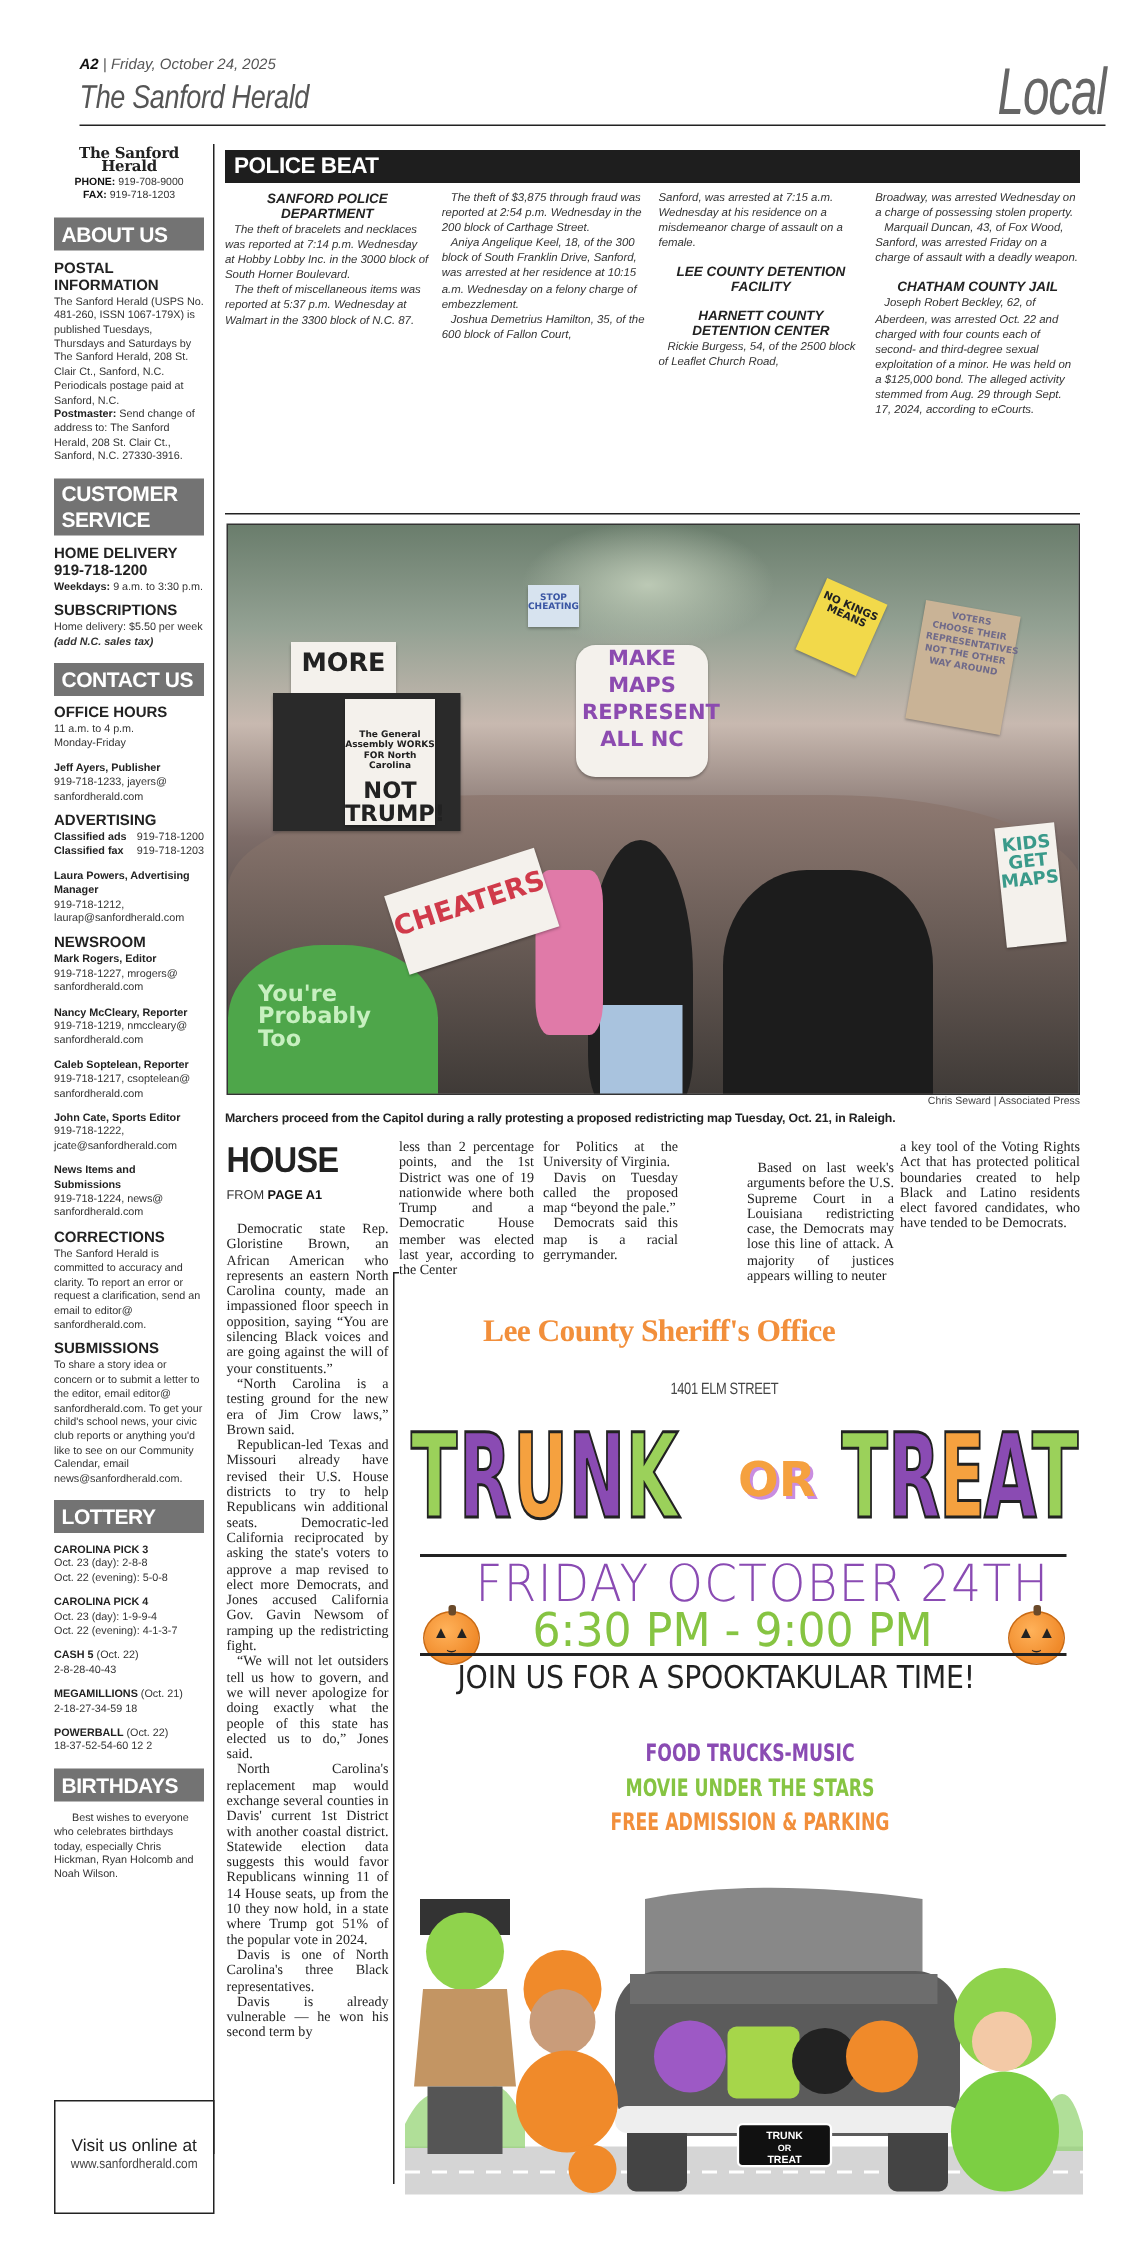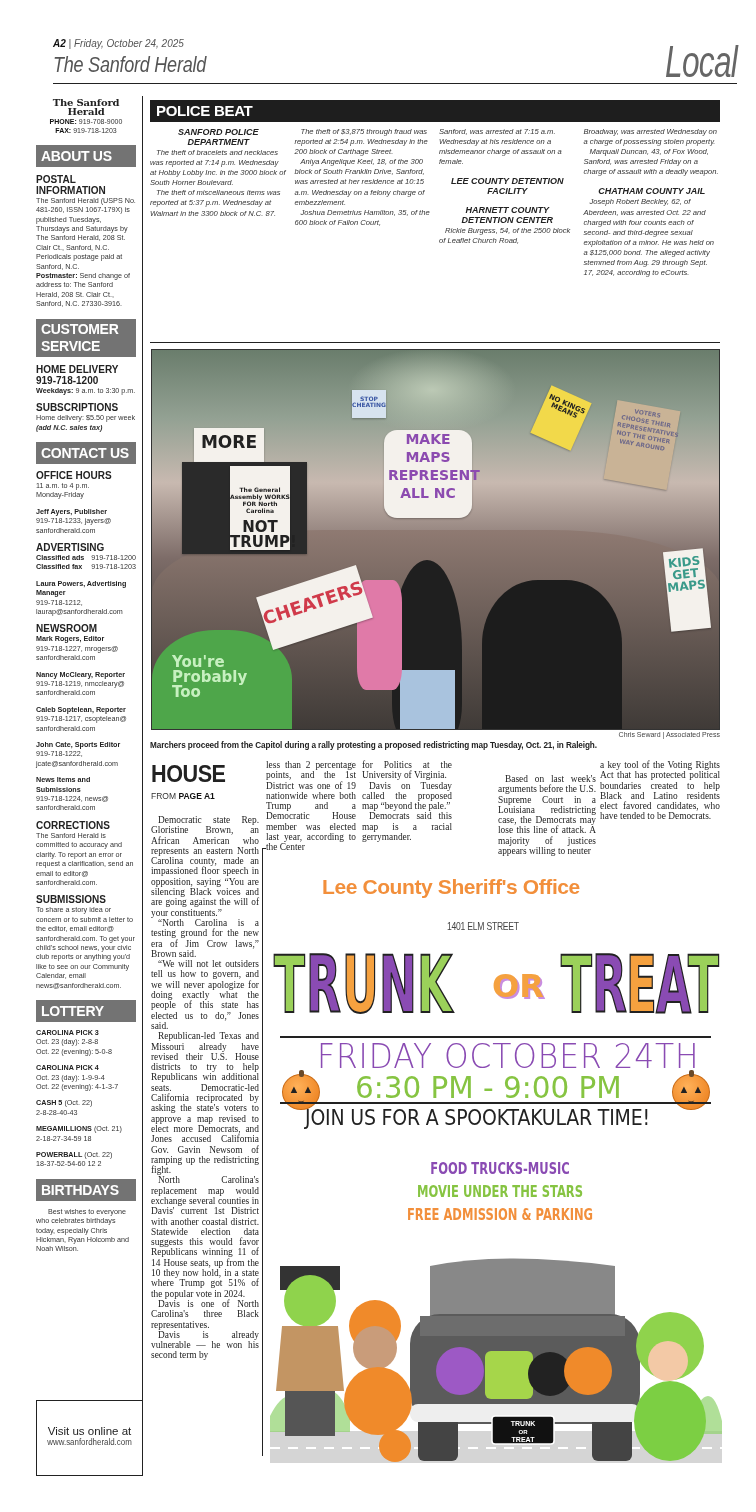--- a/index.html
+++ b/index.html
@@ -56,21 +56,21 @@
   .col-a { position: absolute; left: 151px; top: 815px; width: 108px; }
   .col-b { position: absolute; left: 266px; top: 760px; width: 90px; }
   .col-c { position: absolute; left: 362px; top: 760px; width: 90px; }
   .col-d { position: absolute; left: 498px; top: 760px; width: 98px; margin-top: 14px; }
   .col-e { position: absolute; left: 600px; top: 760px; width: 120px; }
   .divider-v { position: absolute; border-left: 1px solid #222; }
   .divider-h { position: absolute; border-top: 1px solid #222; }
 
   
   .ad { position: absolute; left: 270px; top: 866px; width: 486px; height: 646px; }
-  .ad-sheriff { position: absolute; left: 52px; top: 9px; font-family: Liberation Sans, sans-serif; font-weight: bold; color: #f28f3b; font-size: 21px; letter-spacing: -0.4px; }
+  .ad-sheriff { position: absolute; left: 52px; top: 9px; font-family: Liberation Serif, serif; font-weight: bold; color: #f28f3b; font-size: 21px; letter-spacing: -0.4px; }
   .ad-addr { position: absolute; left: 177px; top: 54px; font-size: 11px; color:#444; letter-spacing: -0.3px; transform: scaleX(0.78); transform-origin:left; }
   .tot { position: absolute; left: 4px; top: 75px; width: 445px; height: 90px; display: flex; align-items: flex-end; }
   .tl { display:inline-block; font-family: "DejaVu Sans", sans-serif; font-weight: bold; font-size: 78px; line-height: 88px; letter-spacing: -6px; transform: scaleX(0.58); transform-origin: left bottom; -webkit-text-stroke: 2px #222; }
   .ad-rule1 { position: absolute; left: 10px; top: 170px; width: 431px; border-top: 2px solid #222; }
   .ad-date { position: absolute; left: 47px; top: 170px; color:#8a4bb3; font-family:"DejaVu Sans", sans-serif; font-size: 34px; font-weight: 300; letter-spacing: 1px; transform: scaleX(0.92); transform-origin:left; }
   .ad-time { position: absolute; left: 85px; top: 203px; color:#86c442; font-family:"DejaVu Sans", sans-serif; font-size: 31px; transform: scaleX(0.95); transform-origin:left; }
   .pumpkin { position:absolute; width: 38px; height: 36px; border-radius: 50%; background: radial-gradient(circle at 40% 35%, #ffb25a, #f08a2a 70%); border: 1px solid #c96a14; }
   .pumpkin::before { content:""; position:absolute; left:16px; top:-5px; width:5px; height:7px; background:#6a4a2a; border-radius:2px; }
   .pumpkin .face { position:absolute; left:0; right:0; top:9px; text-align:center; font-size: 11px; color:#222; line-height: 11px; }
   .ad-rule2 { position: absolute; left: 10px; top: 236px; width: 431px; border-top: 2px solid #222; }
@@ -222,22 +222,22 @@
   <div class="sign" style="left:20px;top:305px;width:90px;height:40px;background:transparent;box-shadow:none;color:#c7f0c0;font-size:15px;text-align:left;">You're Probably Too</div>
 </figure>
 <div class="credit">Chris Seward | Associated Press</div>
 <div class="caption">Marchers proceed from the Capitol during a rally protesting a proposed redistricting map Tuesday, Oct. 21, in Raleigh.</div>
 
 <h2 class="house-head">HOUSE</h2>
 <div class="house-from"><span>FROM</span> <b>PAGE A1</b></div>
 <div class="art col-a">
   <p>Democratic state Rep. Gloristine Brown, an African American who represents an eastern North Carolina county, made an impassioned floor speech in opposition, saying “You are silencing Black voices and are going against the will of your constituents.”</p>
   <p>“North Carolina is a testing ground for the new era of Jim Crow laws,” Brown said.</p>
+  <p>Republican-led Texas and Missouri already have revised their U.S. House districts to try to help Republicans win additional seats. Democratic-led California reciprocated by asking the state's voters to approve a map revised to elect more Democrats, and Jones accused California Gov. Gavin Newsom of ramping up the redistricting fight.</p>
   <p>“We will not let outsiders tell us how to govern, and we will never apologize for doing exactly what the people of this state has elected us to do,” Jones said.</p>
-  <p>Republican-led Texas and Missouri already have revised their U.S. House districts to try to help Republicans win additional seats. Democratic-led California reciprocated by asking the state's voters to approve a map revised to elect more Democrats, and Jones accused California Gov. Gavin Newsom of ramping up the redistricting fight.</p>
   <p>North Carolina's replacement map would exchange several counties in Davis' current 1st District with another coastal district. Statewide election data suggests this would favor Republicans winning 11 of 14 House seats, up from the 10 they now hold, in a state where Trump got 51% of the popular vote in 2024.</p>
   <p>Davis is one of North Carolina's three Black representatives.</p>
   <p>Davis is already vulnerable — he won his second term by</p>
 </div>
 <div class="art col-b">
   <p style="text-indent:0">less than 2 percentage points, and the 1st District was one of 19 nationwide where both Trump and a Democratic House member was elected last year, according to the Center</p>
 </div>
 <div class="art col-c">
   <p style="text-indent:0">for Politics at the University of Virginia.</p>
   <p>Davis on Tuesday called the proposed map “beyond the pale.”</p>

